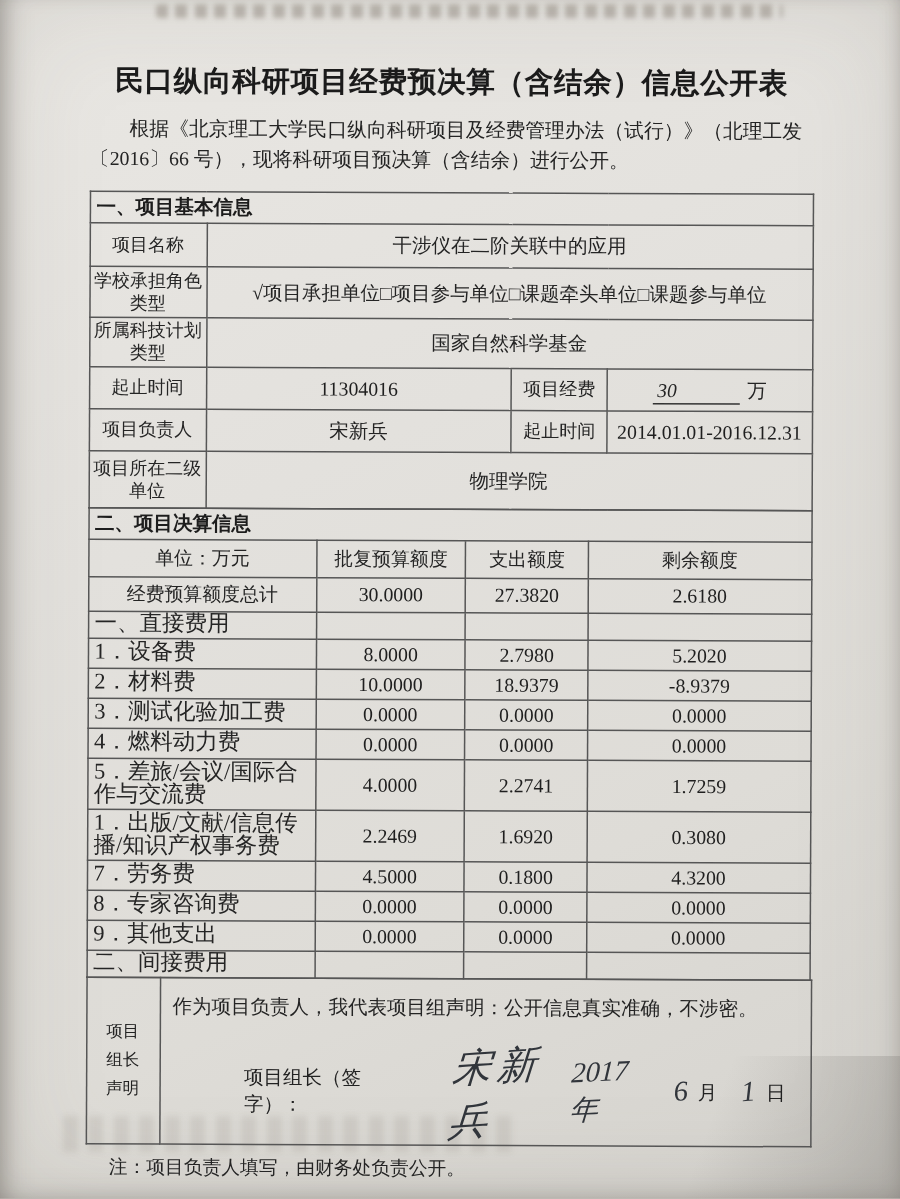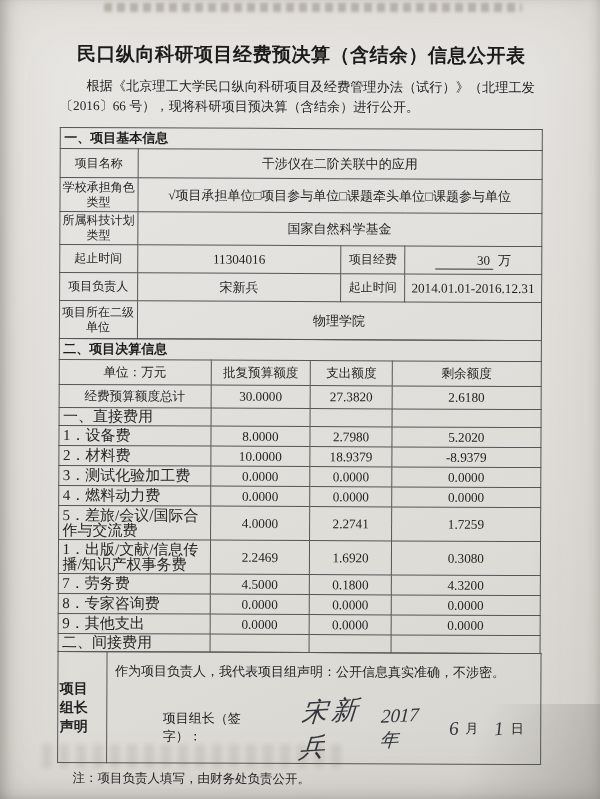--- a/index.html
+++ b/index.html
@@ -61,28 +61,28 @@
   tr.rh33 td { height: 33px; }
   tr.rh28 td { height: 28px; }
   tr.rh38 td { height: 38px; }
   tr.rh19 td { height: 19px; }
   tr.rh25 td { height: 25px; }
   tr.rh23 td { height: 23px; }
   tr.rh17 td { height: 17px; }
   tr.rh18 td { height: 18px; }
 
   .u-line {
-    display: inline-block; min-width: 58px; text-align: right;
-    border-bottom: 1px solid #333; padding: 0 3px; font-size: 13px;
+    display: inline-block; min-width: 58px; text-align: left;
+    border-bottom: 1px solid #333; padding: 0 3px; font-size: 13px; font-style: italic;
   }
   .unit-gap { margin-left: 5px; font-size: 13px; }
 
   .decl-label {
-    white-space: pre-line; text-align: left; font-size: 14px;
-    line-height: 19px; vertical-align: middle; font-weight: bold;
+    white-space: pre-line; text-align: center; font-size: 11px;
+    line-height: 19px; vertical-align: middle;
   }
   .decl-cell { vertical-align: top; height: 96px; padding: 0; }
   .decl-statement { font-size: 13px; padding: 10px 8px 0 8px; color: #242424; }
   .sign-line { display: flex; align-items: center; margin-top: 12px; padding: 0 16px 0 56px; }
   .sign-label { font-size: 13px; }
   .hand { font-family: cursive; font-style: italic; color: #31353b; }
   .sig-name { font-size: 26px; display: inline-block; transform: rotate(-4deg) skewX(-8deg); margin-left: 34px; letter-spacing: 4px; }
   .hand-year { font-size: 19px; display: inline-block; transform: rotate(-3deg) skewX(-6deg); margin-left: auto; }
   .hand-num { font-size: 19px; display: inline-block; transform: rotate(-4deg); }
   .m-num { margin-left: 18px; }

